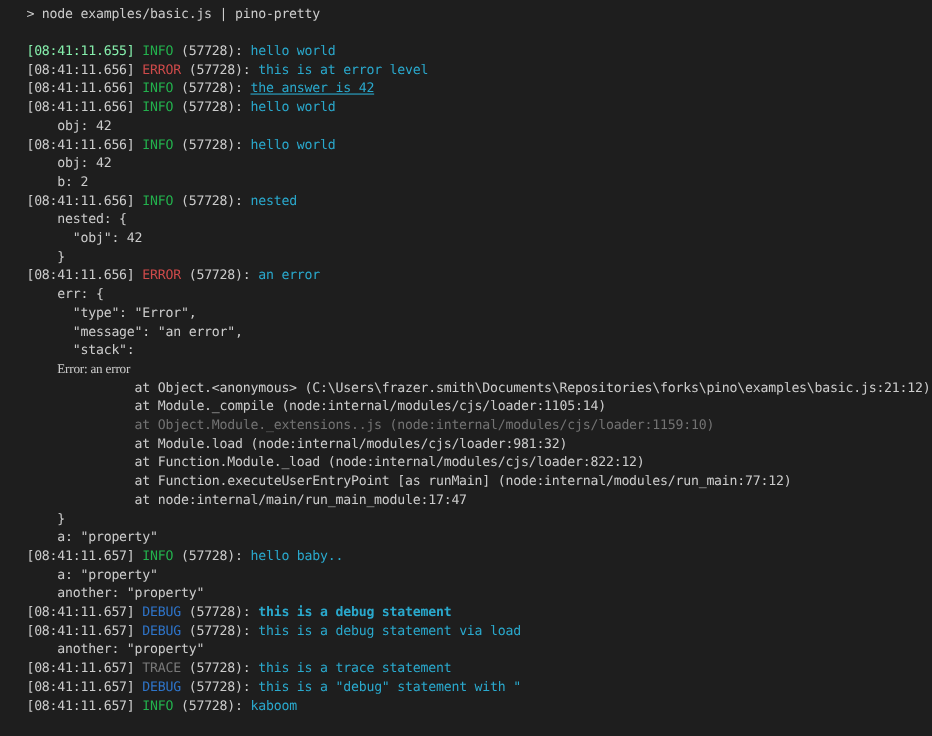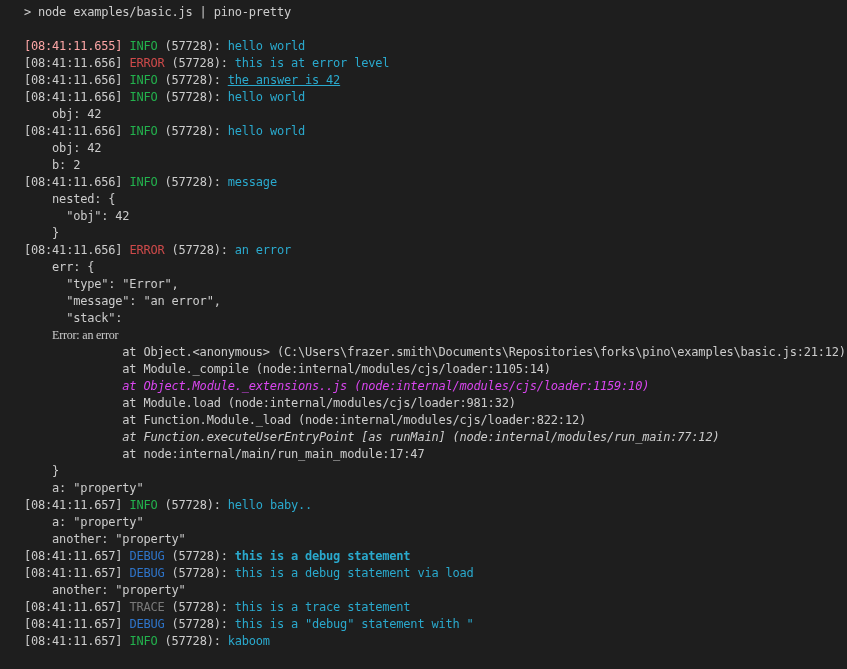--- a/index.html
+++ b/index.html
@@ -29,44 +29,44 @@
   .line span { white-space: pre; }
   .blank-line { height: 17px; }
 </style>
 </head>
 <body style="background: rgb(30, 30, 30);">
 
 <div class="terminal" style="background: rgb(30, 30, 30); color: rgb(204, 204, 204);">
   <div class="line">&gt; node examples/basic.js | pino-pretty</div>
   <div class="blank-line"></div>
   <div id="log-lines">
-      <div class="line"><span style="color: #fca5a5;">[08:41:11.655] </span><span style="color: rgb(35, 177, 77);">INFO</span><span style="color: rgb(204, 204, 204);"> (57728): </span><span style="color: rgb(42, 169, 205);">hello world</span></div>
+      <div class="line"><span style="color: #86efac;">[08:41:11.655] </span><span style="color: rgb(35, 177, 77);">INFO</span><span style="color: rgb(204, 204, 204);"> (57728): </span><span style="color: rgb(42, 169, 205);">hello world</span></div>
       <div class="line"><span style="color: rgb(204, 204, 204);">[08:41:11.656] </span><span style="color: rgb(206, 74, 74);">ERROR</span><span style="color: rgb(204, 204, 204);"> (57728): </span><span style="color: rgb(42, 169, 205);">this is at error level</span></div>
       <div class="line"><span style="color: rgb(204, 204, 204);">[08:41:11.656] </span><span style="color: rgb(35, 177, 77);">INFO</span><span style="color: rgb(204, 204, 204);"> (57728): </span><span style="color: rgb(42, 169, 205); text-decoration: underline;">the answer is 42</span></div>
       <div class="line"><span style="color: rgb(204, 204, 204);">[08:41:11.656] </span><span style="color: rgb(35, 177, 77);">INFO</span><span style="color: rgb(204, 204, 204);"> (57728): </span><span style="color: rgb(42, 169, 205);">hello world</span></div>
       <div class="line"><span style="color: rgb(204, 204, 204);">    obj: 42</span></div>
       <div class="line"><span style="color: rgb(204, 204, 204);">[08:41:11.656] </span><span style="color: rgb(35, 177, 77);">INFO</span><span style="color: rgb(204, 204, 204);"> (57728): </span><span style="color: rgb(42, 169, 205);">hello world</span></div>
       <div class="line"><span style="color: rgb(204, 204, 204);">    obj: 42</span></div>
       <div class="line"><span style="color: rgb(204, 204, 204);">    b: 2</span></div>
-      <div class="line"><span style="color: rgb(204, 204, 204);">[08:41:11.656] </span><span style="color: rgb(35, 177, 77);">INFO</span><span style="color: rgb(204, 204, 204);"> (57728): </span><span style="color: rgb(42, 169, 205);">message</span></div>
+      <div class="line"><span style="color: rgb(204, 204, 204);">[08:41:11.656] </span><span style="color: rgb(35, 177, 77);">INFO</span><span style="color: rgb(204, 204, 204);"> (57728): </span><span style="color: rgb(42, 169, 205);">nested</span></div>
       <div class="line"><span style="color: rgb(204, 204, 204);">    nested: {</span></div>
       <div class="line"><span style="color: rgb(204, 204, 204);">      "obj": 42</span></div>
       <div class="line"><span style="color: rgb(204, 204, 204);">    }</span></div>
       <div class="line"><span style="color: rgb(204, 204, 204);">[08:41:11.656] </span><span style="color: rgb(206, 74, 74);">ERROR</span><span style="color: rgb(204, 204, 204);"> (57728): </span><span style="color: rgb(42, 169, 205);">an error</span></div>
       <div class="line"><span style="color: rgb(204, 204, 204);">    err: {</span></div>
       <div class="line"><span style="color: rgb(204, 204, 204);">      "type": "Error",</span></div>
       <div class="line"><span style="color: rgb(204, 204, 204);">      "message": "an error",</span></div>
       <div class="line"><span style="color: rgb(204, 204, 204);">      "stack":</span></div>
       <div class="line"><span style="color: rgb(204, 204, 204); font-family: Liberation Serif, serif;">          Error: an error</span></div>
       <div class="line"><span style="color: rgb(204, 204, 204);">              at Object.&lt;anonymous&gt; (C:\Users\frazer.smith\Documents\Repositories\forks\pino\examples\basic.js:21:12)</span></div>
       <div class="line"><span style="color: rgb(204, 204, 204);">              at Module._compile (node:internal/modules/cjs/loader:1105:14)</span></div>
-      <div class="line"><span style="color: #d946ef; font-style: italic;">              at Object.Module._extensions..js (node:internal/modules/cjs/loader:1159:10)</span></div>
+      <div class="line"><span style="color: #737373;">              at Object.Module._extensions..js (node:internal/modules/cjs/loader:1159:10)</span></div>
       <div class="line"><span style="color: rgb(204, 204, 204);">              at Module.load (node:internal/modules/cjs/loader:981:32)</span></div>
       <div class="line"><span style="color: rgb(204, 204, 204);">              at Function.Module._load (node:internal/modules/cjs/loader:822:12)</span></div>
-      <div class="line"><span style="color: rgb(204, 204, 204); font-style: italic;">              at Function.executeUserEntryPoint [as runMain] (node:internal/modules/run_main:77:12)</span></div>
+      <div class="line"><span style="color: rgb(204, 204, 204);">              at Function.executeUserEntryPoint [as runMain] (node:internal/modules/run_main:77:12)</span></div>
       <div class="line"><span style="color: rgb(204, 204, 204);">              at node:internal/main/run_main_module:17:47</span></div>
       <div class="line"><span style="color: rgb(204, 204, 204);">    }</span></div>
       <div class="line"><span style="color: rgb(204, 204, 204);">    a: "property"</span></div>
       <div class="line"><span style="color: rgb(204, 204, 204);">[08:41:11.657] </span><span style="color: rgb(35, 177, 77);">INFO</span><span style="color: rgb(204, 204, 204);"> (57728): </span><span style="color: rgb(42, 169, 205);">hello baby..</span></div>
       <div class="line"><span style="color: rgb(204, 204, 204);">    a: "property"</span></div>
       <div class="line"><span style="color: rgb(204, 204, 204);">    another: "property"</span></div>
       <div class="line"><span style="color: rgb(204, 204, 204);">[08:41:11.657] </span><span style="color: rgb(46, 116, 201);">DEBUG</span><span style="color: rgb(204, 204, 204);"> (57728): </span><span style="color: rgb(42, 169, 205); font-weight: bold;">this is a debug statement</span></div>
       <div class="line"><span style="color: rgb(204, 204, 204);">[08:41:11.657] </span><span style="color: rgb(46, 116, 201);">DEBUG</span><span style="color: rgb(204, 204, 204);"> (57728): </span><span style="color: rgb(42, 169, 205);">this is a debug statement via load</span></div>
       <div class="line"><span style="color: rgb(204, 204, 204);">    another: "property"</span></div>
       <div class="line"><span style="color: rgb(204, 204, 204);">[08:41:11.657] </span><span style="color: rgb(122, 122, 122);">TRACE</span><span style="color: rgb(204, 204, 204);"> (57728): </span><span style="color: rgb(42, 169, 205);">this is a trace statement</span></div>

